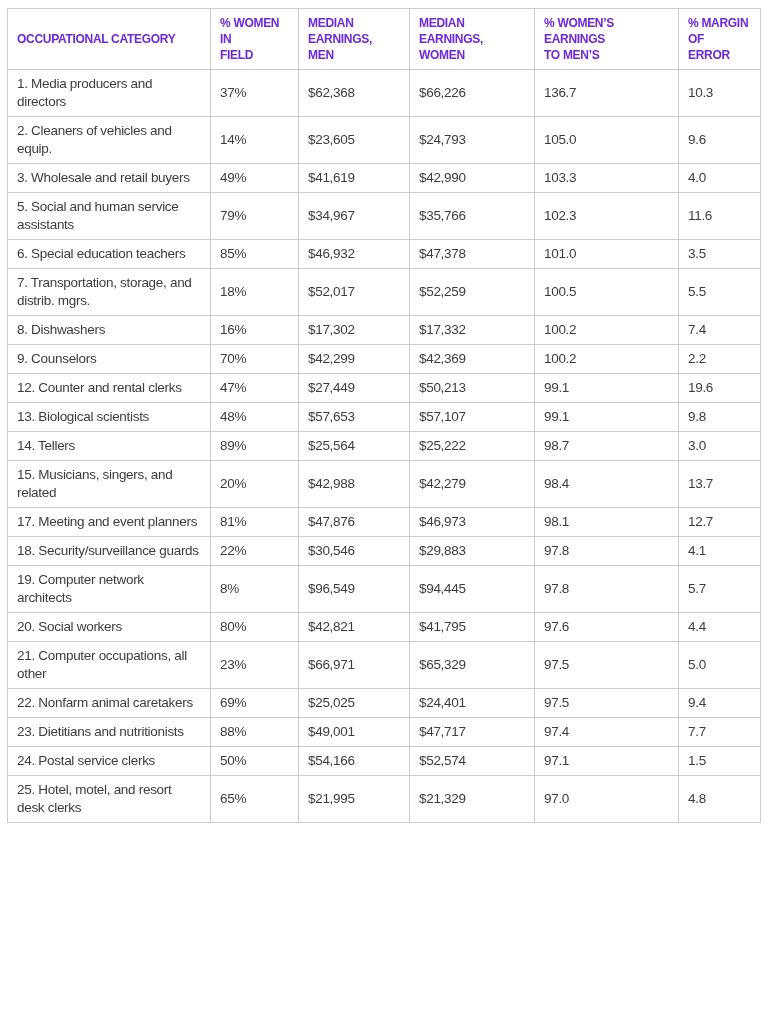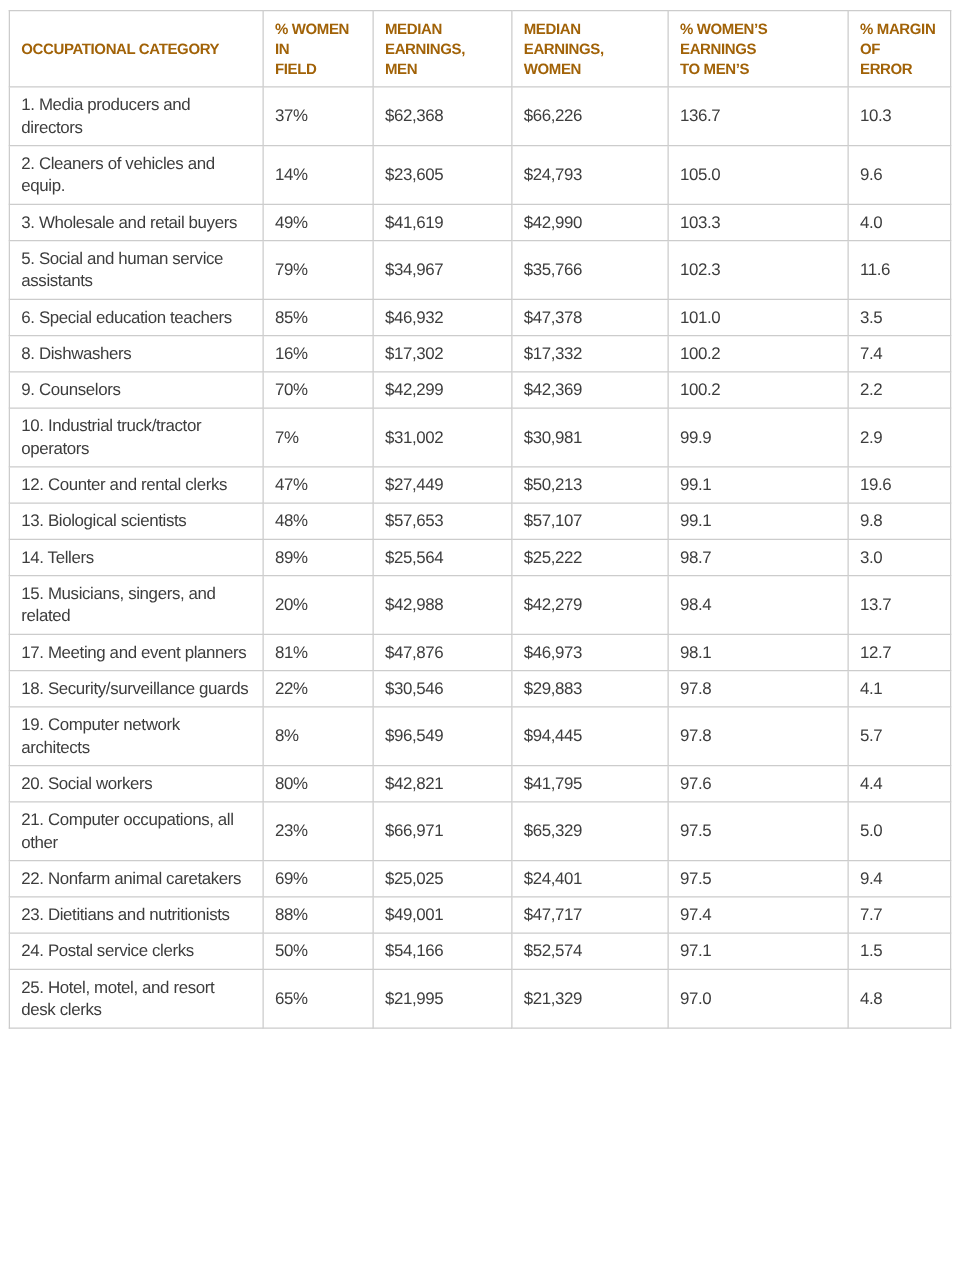--- a/index.html
+++ b/index.html
@@ -28,21 +28,21 @@
   th, td {
     border: 1px solid #cccccc;
     text-align: left;
     vertical-align: middle;
     box-sizing: border-box;
     overflow: hidden;
   }
   th {
     font-size: 12px;
     font-weight: bold;
-    color: #a16207;
+    color: #6d28d9;
     line-height: 16px;
     letter-spacing: -0.3px;
     padding: 6px 9px;
     white-space: pre-line; 
     text-transform: uppercase;
   }
   td {
     font-size: 13.5px;
     color: #3d3d3d;
     line-height: 18px;
@@ -112,44 +112,44 @@
       </tr>
       <tr>
         <td>6. Special education teachers</td>
         <td>85%</td>
         <td>$46,932</td>
         <td>$47,378</td>
         <td>101.0</td>
         <td>3.5</td>
       </tr>
       <tr>
+        <td>7. Transportation, storage, and distrib. mgrs.</td>
+        <td>18%</td>
+        <td>$52,017</td>
+        <td>$52,259</td>
+        <td>100.5</td>
+        <td>5.5</td>
+      </tr>
+      <tr>
         <td>8. Dishwashers</td>
         <td>16%</td>
         <td>$17,302</td>
         <td>$17,332</td>
         <td>100.2</td>
         <td>7.4</td>
       </tr>
       <tr>
         <td>9. Counselors</td>
         <td>70%</td>
         <td>$42,299</td>
         <td>$42,369</td>
         <td>100.2</td>
         <td>2.2</td>
       </tr>
       <tr>
-        <td>10. Industrial truck/tractor operators</td>
-        <td>7%</td>
-        <td>$31,002</td>
-        <td>$30,981</td>
-        <td>99.9</td>
-        <td>2.9</td>
-      </tr>
-      <tr>
         <td>12. Counter and rental clerks</td>
         <td>47%</td>
         <td>$27,449</td>
         <td>$50,213</td>
         <td>99.1</td>
         <td>19.6</td>
       </tr>
       <tr>
         <td>13. Biological scientists</td>
         <td>48%</td>

